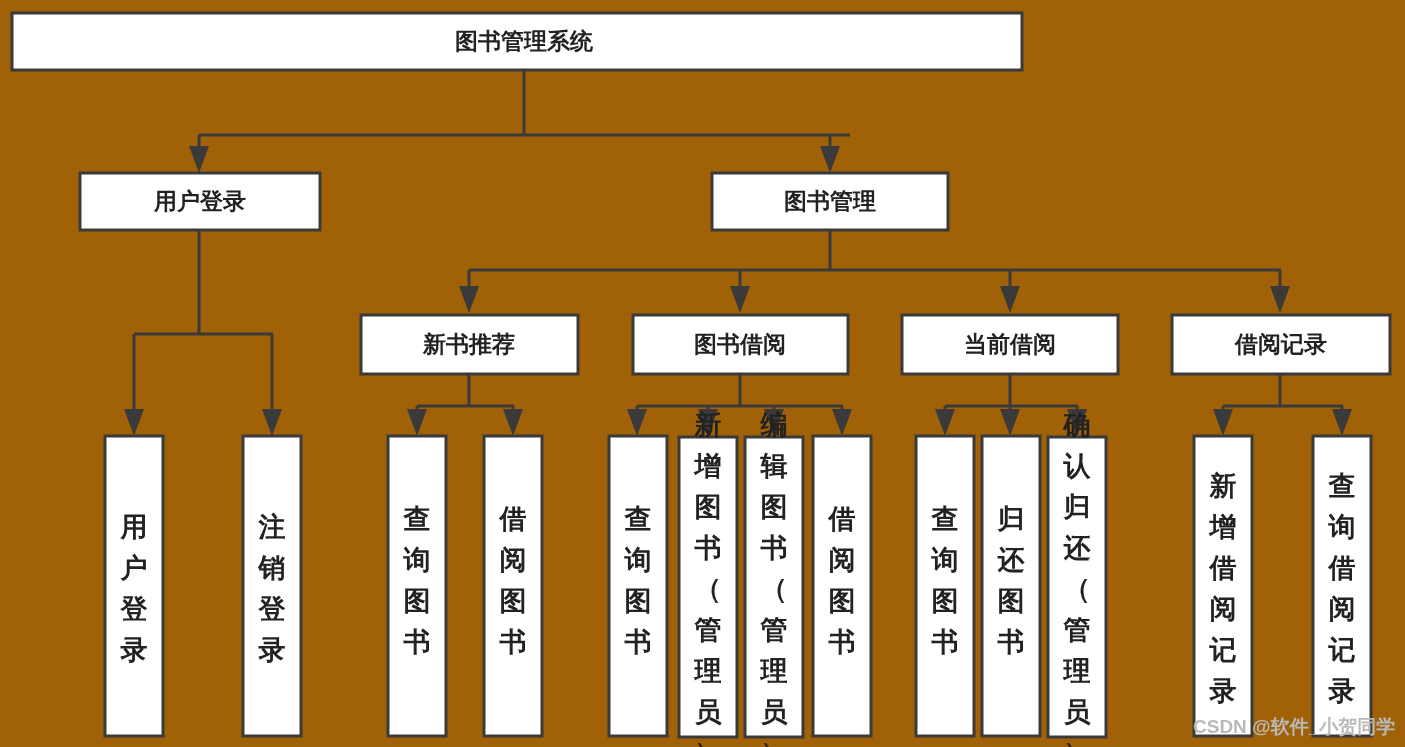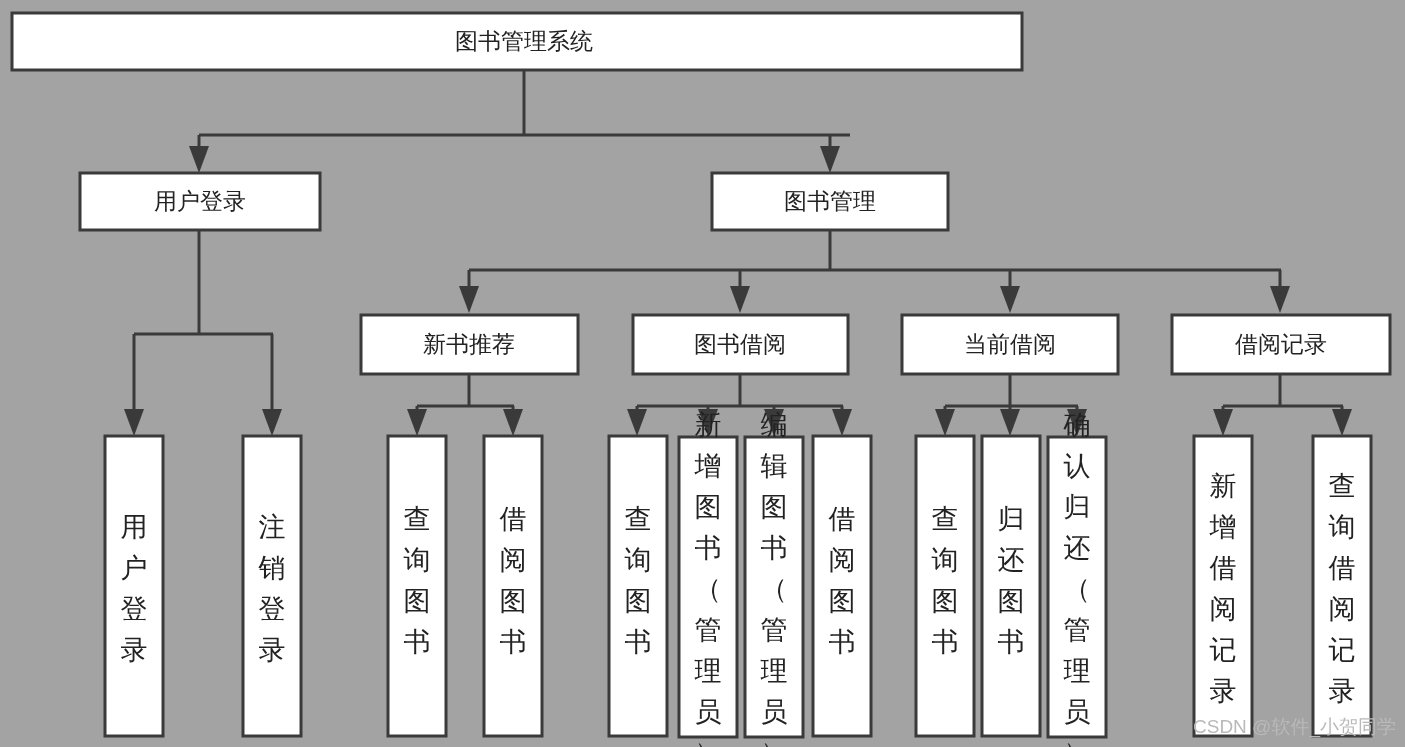--- a/index.html
+++ b/index.html
@@ -7,22 +7,23 @@
     padding: 0;
     background: #ffffff;
   }
   body {
     font-family: "Liberation Sans", "DejaVu Sans", sans-serif;
   }
   #diagram-root {
     position: relative;
     width: 1405px;
     height: 747px;
-    background: #a3a3a3;
+    background: #a16207;
     overflow: hidden;
+    font-weight: bold;
   }
   svg.diagram-canvas {
     position: absolute;
     left: 0;
     top: 0;
     width: 1405px;
     height: 747px;
     display: block;
   }
   .node-rect {

